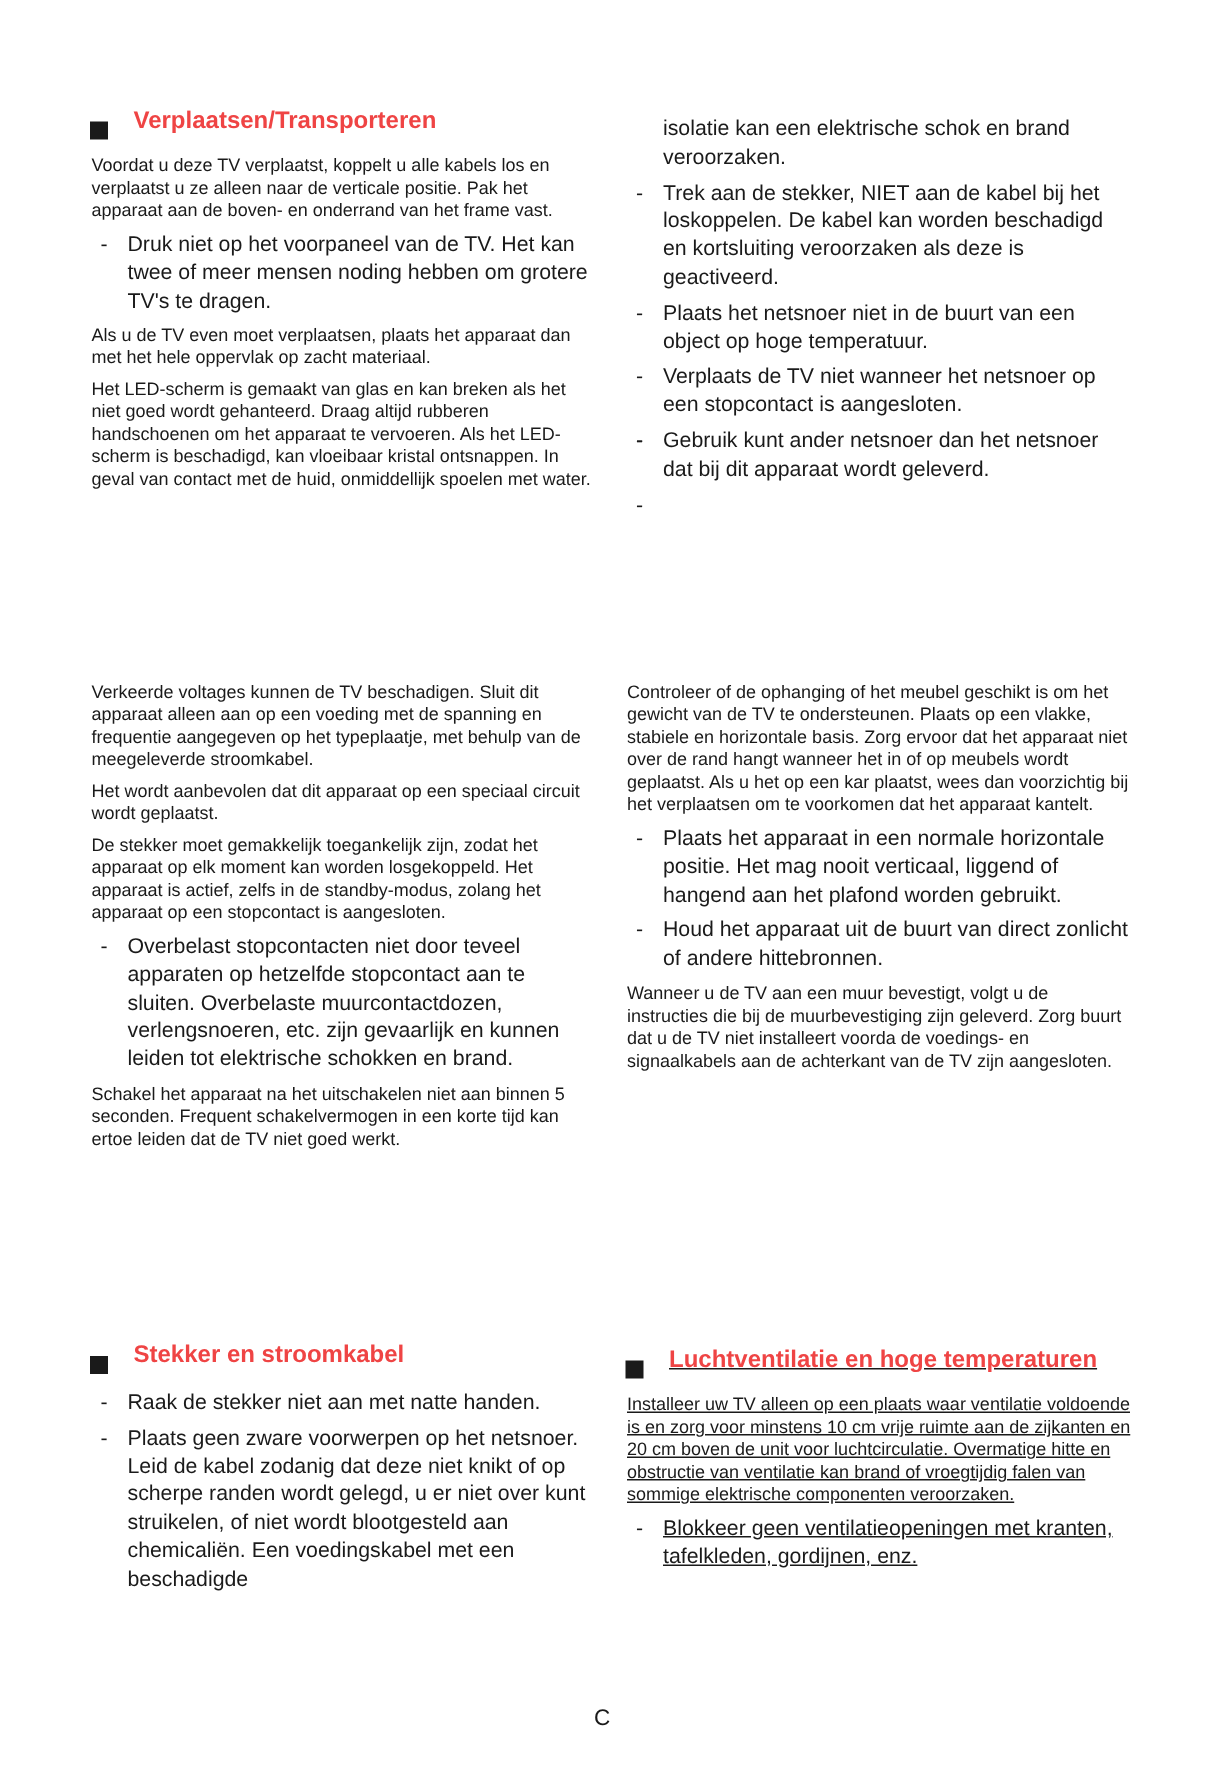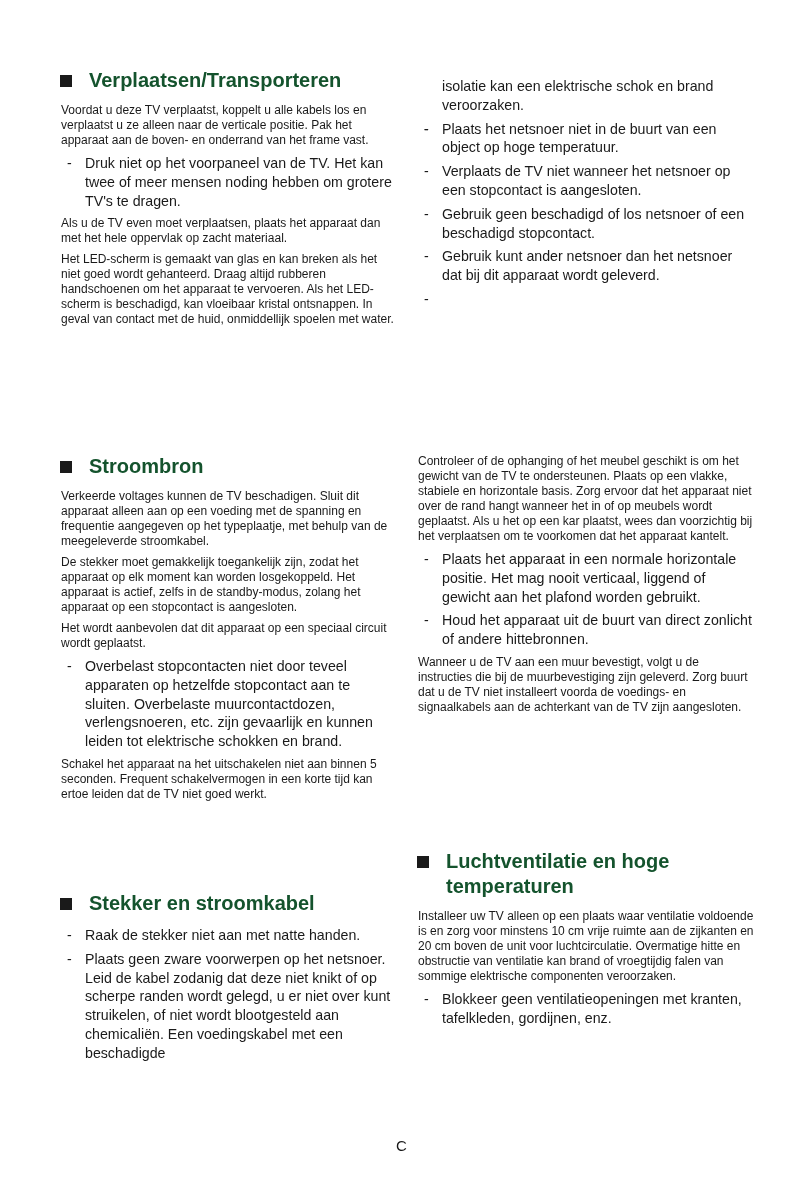--- a/index.html
+++ b/index.html
@@ -18,25 +18,25 @@
     .col {
       position: absolute;
       top: 0;
       width: 340px;
     }
     .col-left { left: 57px; }
     .col-right { left: 414px; }
     .section { position: absolute; left: 0; width: 340px; }
     .heading {
       display: flex;
-      align-items: flex-start;
+      align-items: flex-end;
       font-weight: bold;
-      font-size: 20px;
+      font-size: 16px;
       line-height: 25px;
-      color: #14532d;
+      color: #ef4444;
       margin: 0 0 10px 0;
     }
     .heading .sq {
       flex: 0 0 auto;
       width: 12px;
       height: 12px;
       background: #1a1a1a;
       margin: 7px 17px 0 3px;
     }
     .heading .htext { flex: 1; }
@@ -83,27 +83,23 @@
     </div>
     <p>Voordat u deze TV verplaatst, koppelt u alle kabels los en verplaatst u ze alleen naar de verticale positie. Pak het apparaat aan de boven- en onderrand van het frame vast.</p>
     <ul class="dash">
       <li><span class="dash-mark">-</span><span>Druk niet op het voorpaneel van de TV. Het kan twee of meer mensen noding hebben om grotere TV's te dragen.</span></li>
     </ul>
     <p>Als u de TV even moet verplaatsen, plaats het apparaat dan met het hele oppervlak op zacht materiaal.</p>
     <p>Het LED-scherm is gemaakt van glas en kan breken als het niet goed wordt gehanteerd. Draag altijd rubberen handschoenen om het apparaat te vervoeren. Als het LED-scherm is beschadigd, kan vloeibaar kristal ontsnappen. In geval van contact met de huid, onmiddellijk spoelen met water.</p>
   </div>
 
   <div class="section" style="top:454px;">
-    <div class="heading">
-      <span class="sq"></span>
-      <span class="htext">Stroombron</span>
-    </div>
     <p>Verkeerde voltages kunnen de TV beschadigen. Sluit dit apparaat alleen aan op een voeding met de spanning en frequentie aangegeven op het typeplaatje, met behulp van de meegeleverde stroomkabel.</p>
+    <p>Het wordt aanbevolen dat dit apparaat op een speciaal circuit wordt geplaatst.</p>
     <p>De stekker moet gemakkelijk toegankelijk zijn, zodat het apparaat op elk moment kan worden losgekoppeld. Het apparaat is actief, zelfs in de standby-modus, zolang het apparaat op een stopcontact is aangesloten.</p>
-    <p>Het wordt aanbevolen dat dit apparaat op een speciaal circuit wordt geplaatst.</p>
     <ul class="dash">
       <li><span class="dash-mark">-</span><span>Overbelast stopcontacten niet door teveel apparaten op hetzelfde stopcontact aan te sluiten. Overbelaste muurcontactdozen, verlengsnoeren, etc. zijn gevaarlijk en kunnen leiden tot elektrische schokken en brand.</span></li>
     </ul>
     <p>Schakel het apparaat na het uitschakelen niet aan binnen 5 seconden. Frequent schakelvermogen in een korte tijd kan ertoe leiden dat de TV niet goed werkt.</p>
   </div>
 
   <div class="section" style="top:891px;">
     <div class="heading">
       <span class="sq"></span>
       <span class="htext">Stekker en stroomkabel</span>
@@ -113,39 +109,39 @@
       <li><span class="dash-mark">-</span><span>Plaats geen zware voorwerpen op het netsnoer. Leid de kabel zodanig dat deze niet knikt of op scherpe randen wordt gelegd, u er niet over kunt struikelen, of niet wordt blootgesteld aan chemicaliën. Een voedingskabel met een beschadigde</span></li>
     </ul>
   </div>
 </div>
 
 <div class="col col-right">
 
   <div class="section" style="top:67px;">
     <div class="cont">isolatie kan een elektrische schok en brand veroorzaken.</div>
     <ul class="dash">
-      <li><span class="dash-mark">-</span></li>
+      <li><span class="dash-mark">-</span><span>Trek aan de stekker, NIET aan de kabel bij het loskoppelen. De kabel kan worden beschadigd en kortsluiting veroorzaken als deze is geactiveerd.</span></li>
       <li><span class="dash-mark">-</span><span>Plaats het netsnoer niet in de buurt van een object op hoge temperatuur.</span></li>
       <li><span class="dash-mark">-</span><span>Verplaats de TV niet wanneer het netsnoer op een stopcontact is aangesloten.</span></li>
-      <li><span class="dash-mark">-</span><span>Gebruik geen beschadigd of los netsnoer of een beschadigd stopcontact.</span></li>
+      <li><span class="dash-mark">-</span></li>
       <li><span class="dash-mark">-</span><span>Gebruik kunt ander netsnoer dan het netsnoer dat bij dit apparaat wordt geleverd.</span></li>
       <li><span class="dash-mark">-</span></li>
     </ul>
   </div>
 
   <div class="section" style="top:454px;">
     <p>Controleer of de ophanging of het meubel geschikt is om het gewicht van de TV te ondersteunen. Plaats op een vlakke, stabiele en horizontale basis. Zorg ervoor dat het apparaat niet over de rand hangt wanneer het in of op meubels wordt geplaatst. Als u het op een kar plaatst, wees dan voorzichtig bij het verplaatsen om te voorkomen dat het apparaat kantelt.</p>
     <ul class="dash">
-      <li><span class="dash-mark">-</span><span>Plaats het apparaat in een normale horizontale positie. Het mag nooit verticaal, liggend of gewicht aan het plafond worden gebruikt.</span></li>
+      <li><span class="dash-mark">-</span><span>Plaats het apparaat in een normale horizontale positie. Het mag nooit verticaal, liggend of hangend aan het plafond worden gebruikt.</span></li>
       <li><span class="dash-mark">-</span><span>Houd het apparaat uit de buurt van direct zonlicht of andere hittebronnen.</span></li>
     </ul>
     <p>Wanneer u de TV aan een muur bevestigt, volgt u de instructies die bij de muurbevestiging zijn geleverd. Zorg buurt dat u de TV niet installeert voorda de voedings- en signaalkabels aan de achterkant van de TV zijn aangesloten.</p>
   </div>
 
-  <div class="section" style="top:849px;">
+  <div class="section" style="top:894px;text-decoration:underline;">
     <div class="heading">
       <span class="sq"></span>
       <span class="htext">Luchtventilatie en hoge temperaturen</span>
     </div>
     <p>Installeer uw TV alleen op een plaats waar ventilatie voldoende is en zorg voor minstens 10 cm vrije ruimte aan de zijkanten en 20 cm boven de unit voor luchtcirculatie. Overmatige hitte en obstructie van ventilatie kan brand of vroegtijdig falen van sommige elektrische componenten veroorzaken.</p>
     <ul class="dash">
       <li><span class="dash-mark">-</span><span>Blokkeer geen ventilatieopeningen met kranten, tafelkleden, gordijnen, enz.</span></li>
     </ul>
   </div>
 </div>

